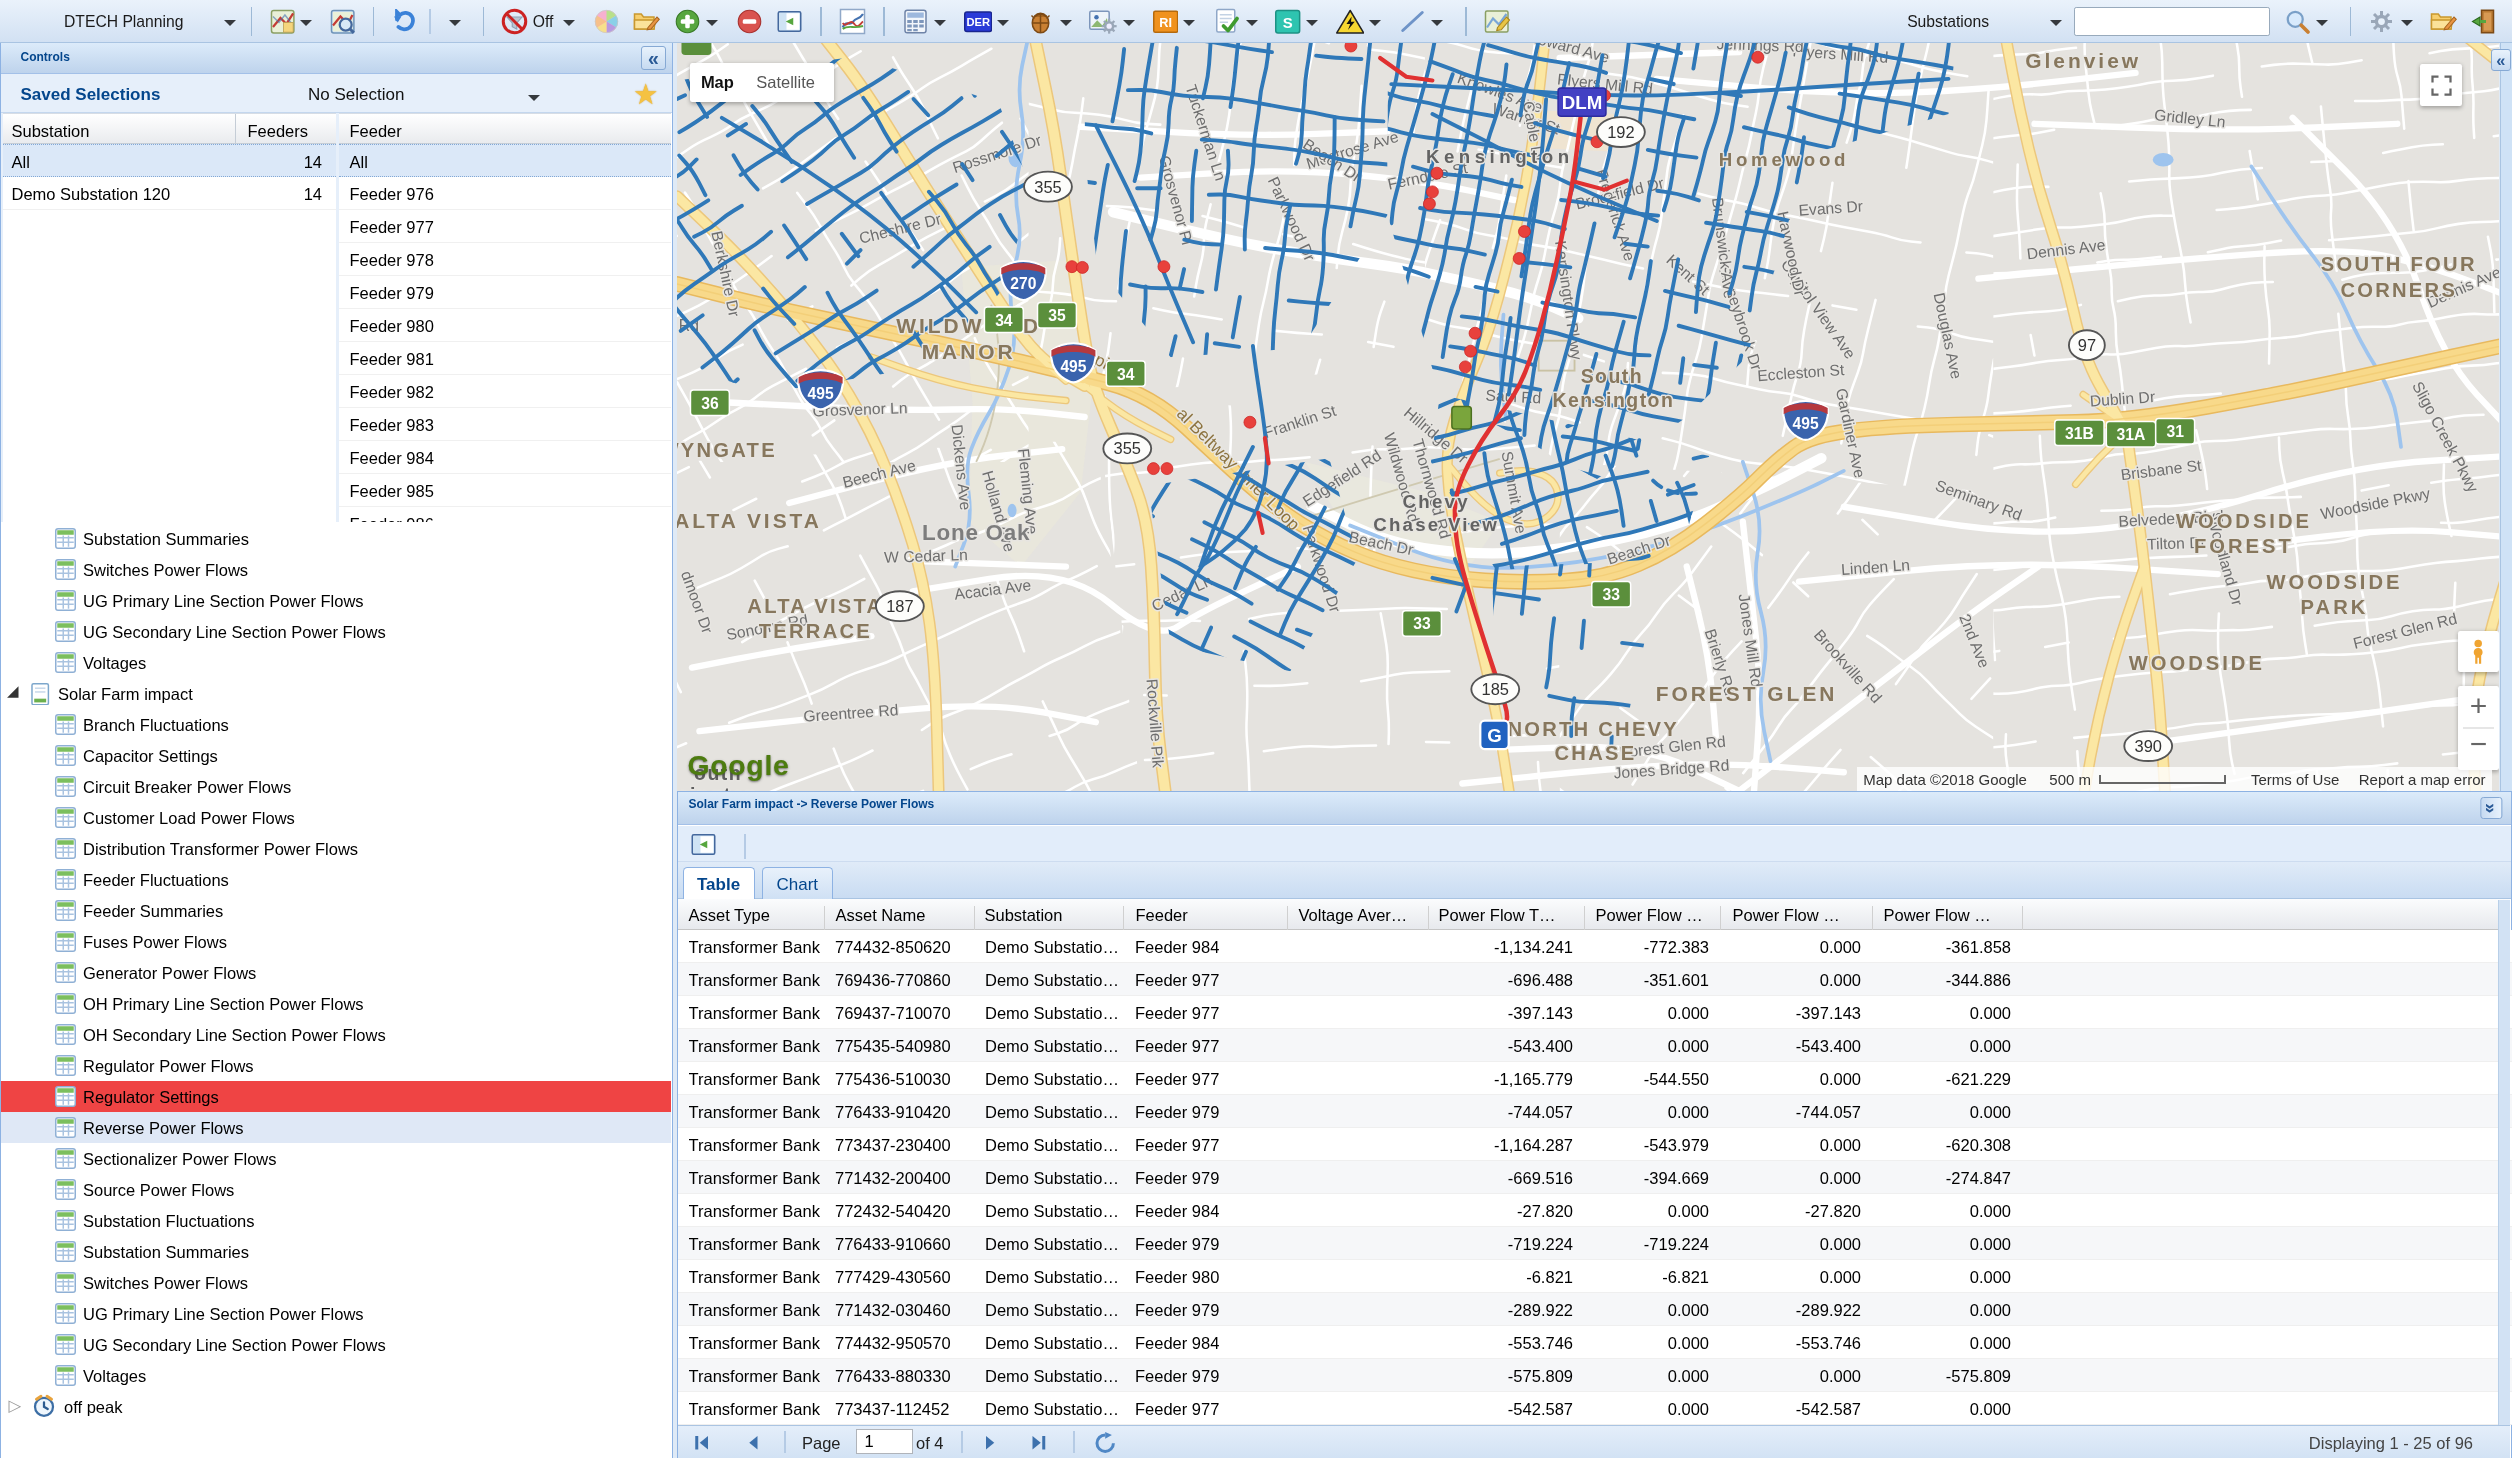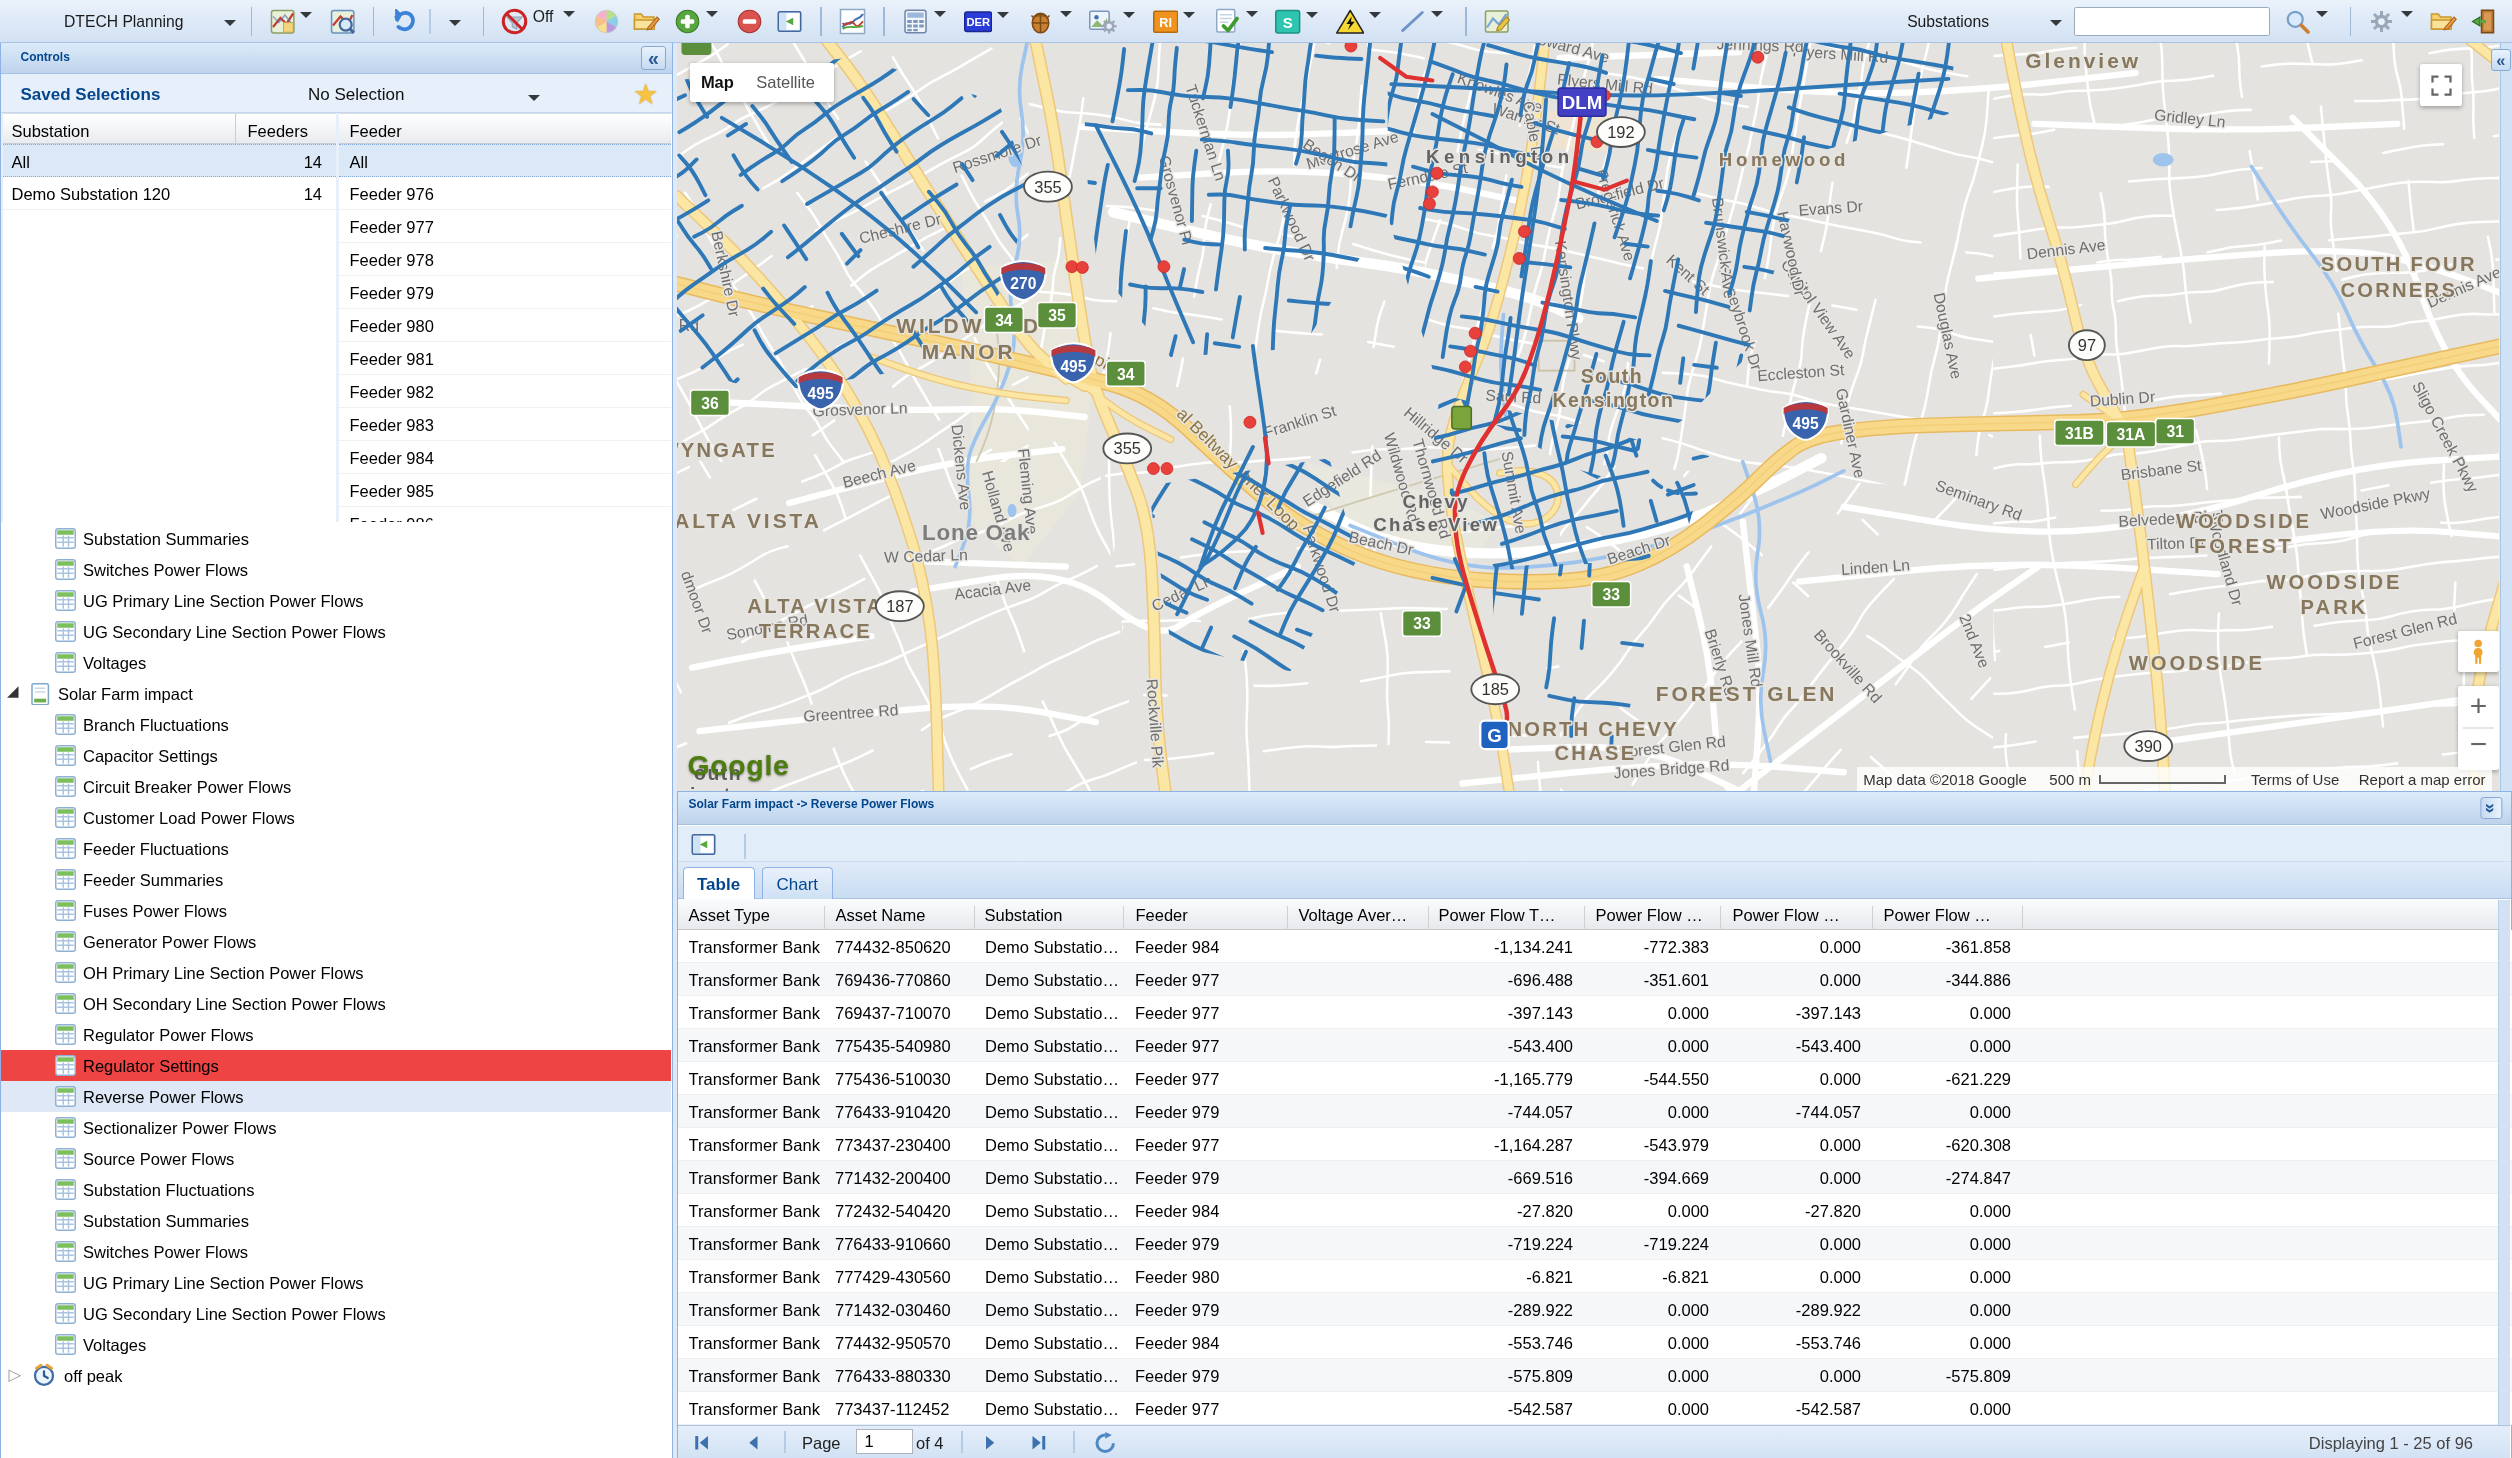--- a/index.html
+++ b/index.html
@@ -1,18 +1,18 @@
 <!DOCTYPE html>
 <html style="font-size:12px"><head><meta charset="utf-8"><style>
 *{margin:0;padding:0;box-sizing:border-box}
 html,body{width:2512px;height:1459px;overflow:hidden;font-family:"Liberation Sans",sans-serif;background:#dfeaf6}
 #toolbar{position:absolute;left:0;top:0;width:2512px;height:43px;background:linear-gradient(#eaf2fb,#d2e1f3);border-bottom:0.7px solid #a9c4e2}
 .tleft{position:absolute;left:0;top:0;height:43px;display:flex;align-items:center}
 .tright{position:absolute;right:7.5px;top:0;height:43px;display:flex;align-items:center}
-.tbtn{display:inline-flex;align-items:flex-start;margin:0 6.7px;position:relative}
+.tbtn{display:inline-flex;align-items:center;margin:0 6.7px;position:relative}
 .tlabel{font-size:15.7px;color:#1a1a1a;margin:0 4.5px}
 .tlabel.big{font-size:15.7px}
 .caret{width:0;height:0;border-left:6px solid transparent;border-right:6px solid transparent;border-top:6.7px solid #35393d;display:inline-block;margin:3px 4.5px 0 5.2px}
 .tsep{display:inline-block;width:1.5px;height:28.4px;background:#9db9d6;margin:0 10.5px}
 .vline{display:inline-block;width:1.5px;height:25.4px;background:#b5cbe5;margin:0 6px}
 .searchbox{width:196px;height:28.4px;background:#fff;border:1.5px solid #98aabc;border-radius:2.2px;margin:0 7.5px;font-size:16.5px;padding:0 6px}
 #lpanel{position:absolute;left:0;top:43px;width:673px;height:1416px;background:#fff;border:1.5px solid #8db2e3;border-top:none}
 .phdr{position:absolute;left:0;top:0;width:100%;height:31px;background:linear-gradient(#dcebfa,#bed3ec);border-bottom:0.7px solid #a3c0e8}
 .phdrtxt{position:absolute;left:19.5px;top:6.7px;font-size:12px;font-weight:bold;color:#04468c}
 .collbtn{position:absolute;right:6px;top:3px;width:25.4px;height:24px;background:linear-gradient(#e8f2fc,#c6daf1);border:0.7px solid #86a9d4;border-radius:3px;color:#2a5a96;font-size:19.5px;font-weight:bold;text-align:center;line-height:22.4px}
@@ -481,20 +481,31 @@
       <div class="trow ">
         <span class="ticon" style="left:54px"><svg width="21" height="21" viewBox="0 0 28 28">
             <rect x="1" y="1" width="26" height="26" rx="3" fill="#fff" stroke="#8fb0d5" stroke-width="2"></rect>
             <rect x="3" y="3" width="22" height="6" fill="#7cbf5e"></rect>
             <line x1="3" y1="13" x2="25" y2="13" stroke="#a9c3e0" stroke-width="2"></line>
             <line x1="3" y1="19" x2="25" y2="19" stroke="#a9c3e0" stroke-width="2"></line>
             <line x1="11" y1="10" x2="11" y2="25" stroke="#a9c3e0" stroke-width="2"></line>
             <line x1="18" y1="10" x2="18" y2="25" stroke="#a9c3e0" stroke-width="2"></line>
           </svg></span>
         <span class="ttxt" style="left:82px">Customer Load Power Flows</span>
+      </div>
+      <div class="trow ">
+        <span class="ticon" style="left:54px"><svg width="21" height="21" viewBox="0 0 28 28">
+            <rect x="1" y="1" width="26" height="26" rx="3" fill="#fff" stroke="#8fb0d5" stroke-width="2"></rect>
+            <rect x="3" y="3" width="22" height="6" fill="#7cbf5e"></rect>
+            <line x1="3" y1="13" x2="25" y2="13" stroke="#a9c3e0" stroke-width="2"></line>
+            <line x1="3" y1="19" x2="25" y2="19" stroke="#a9c3e0" stroke-width="2"></line>
+            <line x1="11" y1="10" x2="11" y2="25" stroke="#a9c3e0" stroke-width="2"></line>
+            <line x1="18" y1="10" x2="18" y2="25" stroke="#a9c3e0" stroke-width="2"></line>
+          </svg></span>
+        <span class="ttxt" style="left:82px">Distribution Transformer Power Flows</span>
       </div>
       <div class="trow ">
         <span class="ticon" style="left:54px"><svg width="21" height="21" viewBox="0 0 28 28">
             <rect x="1" y="1" width="26" height="26" rx="3" fill="#fff" stroke="#8fb0d5" stroke-width="2"></rect>
             <rect x="3" y="3" width="22" height="6" fill="#7cbf5e"></rect>
             <line x1="3" y1="13" x2="25" y2="13" stroke="#a9c3e0" stroke-width="2"></line>
             <line x1="3" y1="19" x2="25" y2="19" stroke="#a9c3e0" stroke-width="2"></line>
             <line x1="11" y1="10" x2="11" y2="25" stroke="#a9c3e0" stroke-width="2"></line>
             <line x1="18" y1="10" x2="18" y2="25" stroke="#a9c3e0" stroke-width="2"></line>
           </svg></span>

